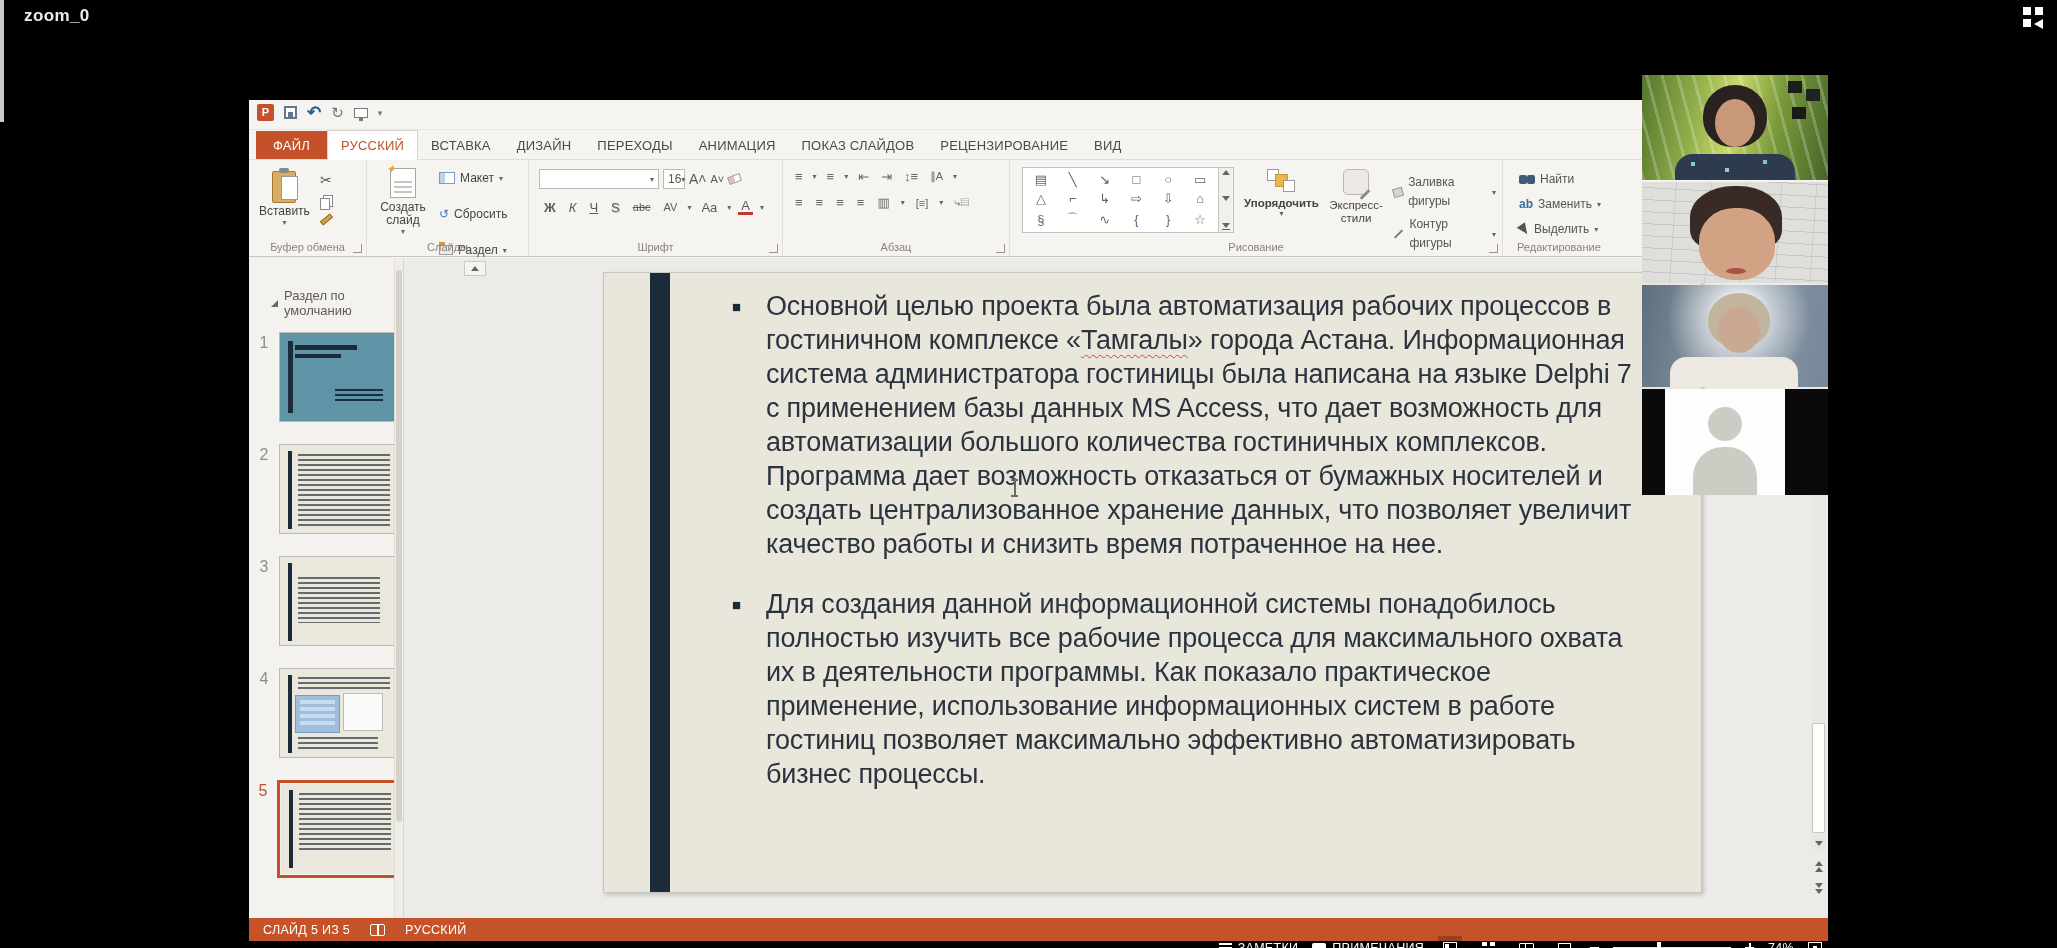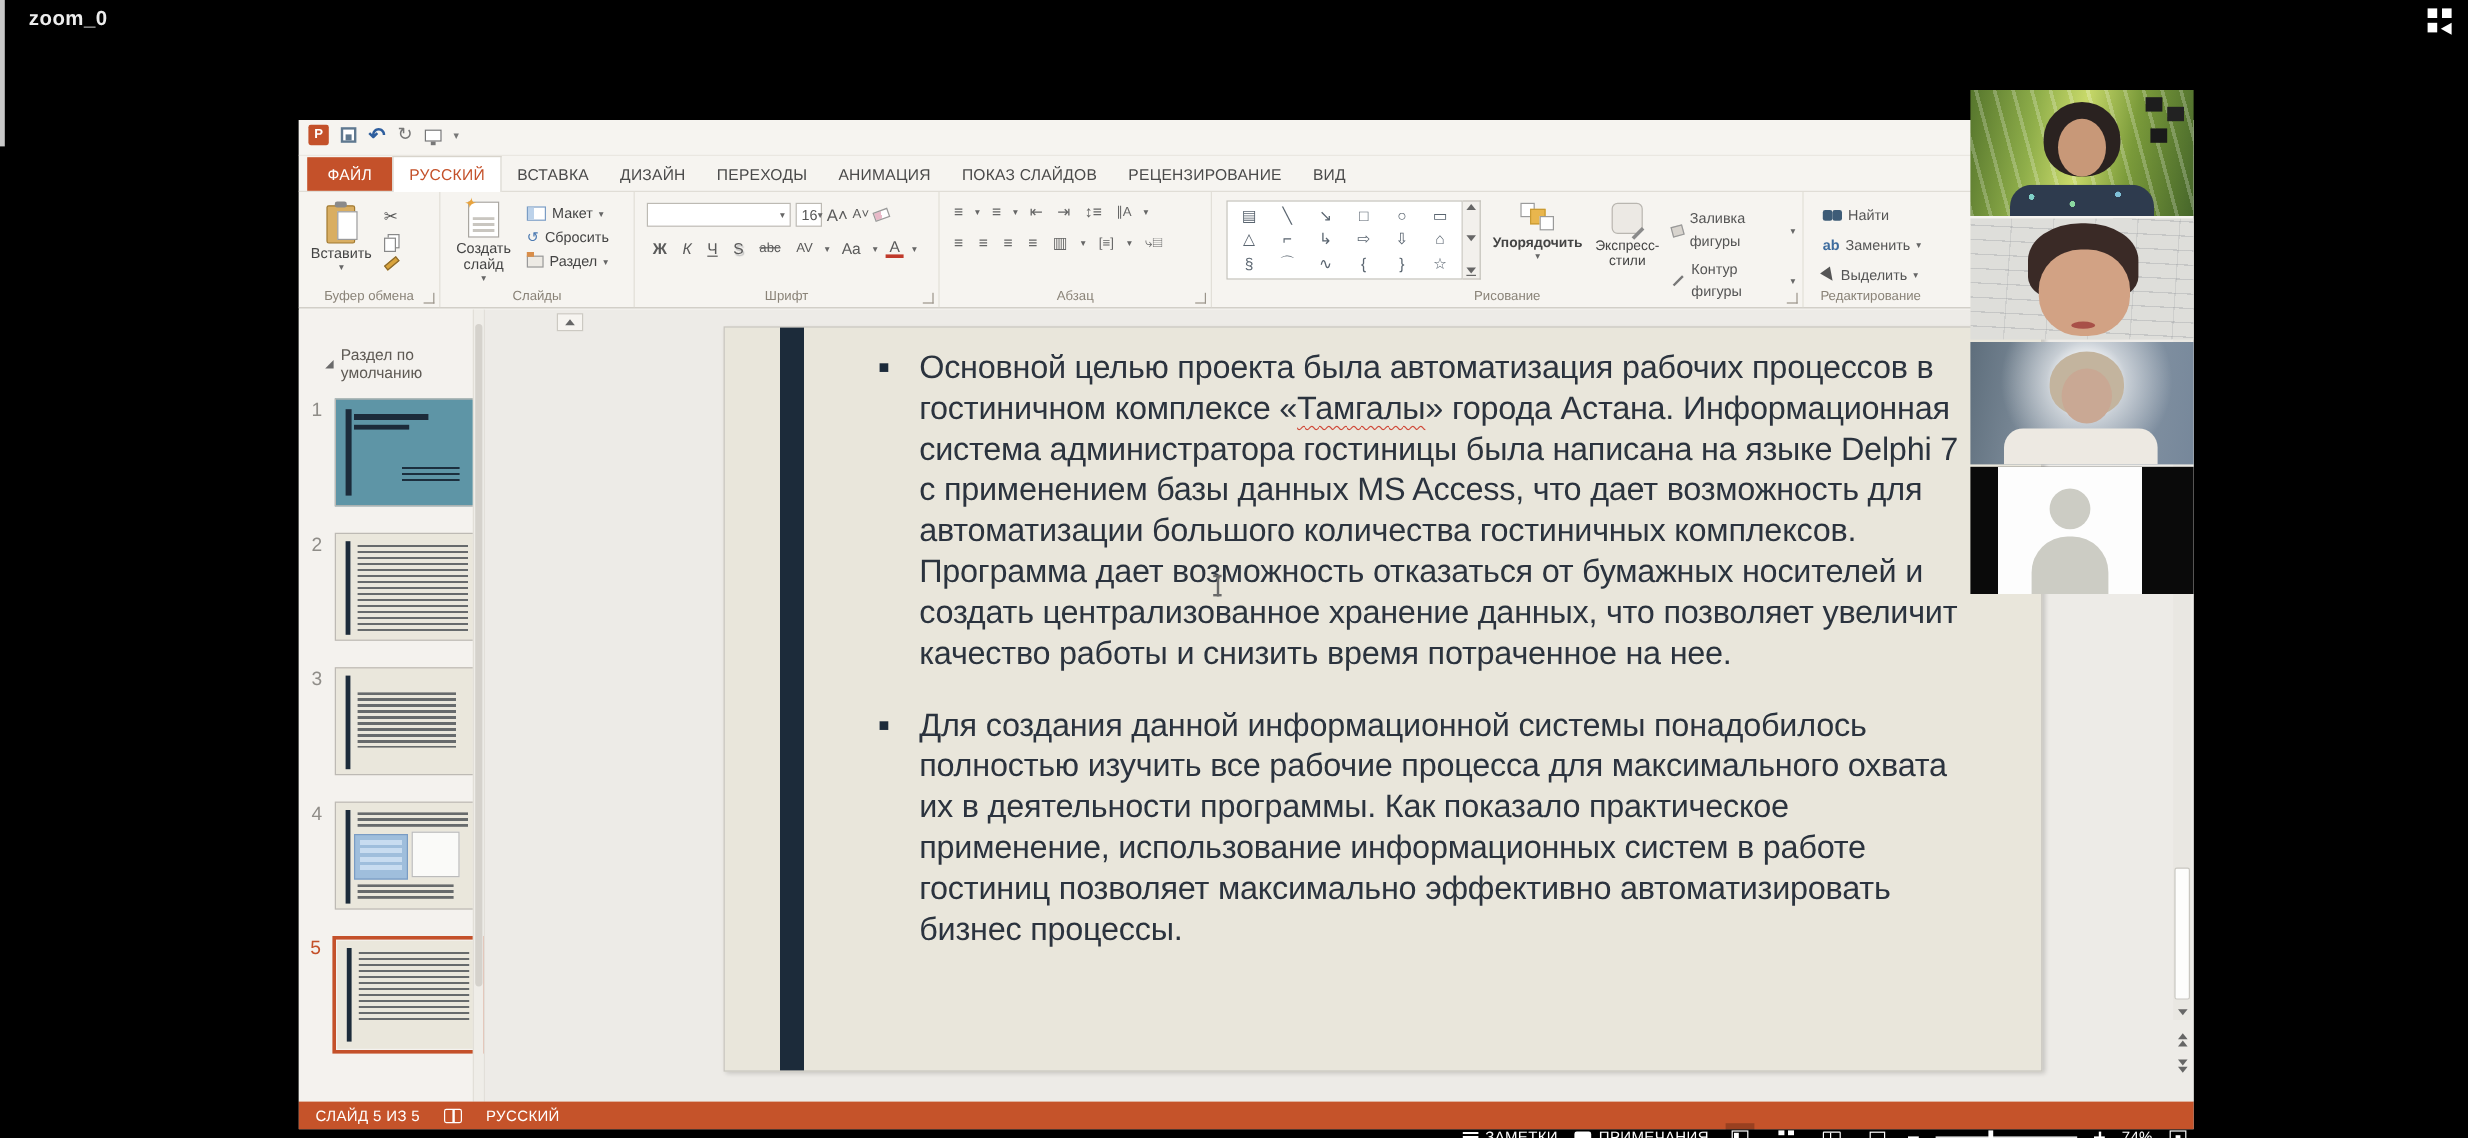--- a/index.html
+++ b/index.html
@@ -292,21 +292,21 @@
     <div class="group g-slides">
       <div style="display:flex; padding:8px 4px 0 8px; gap:8px;">
         <div class="bigbtn" style="width:56px;">
           <span class="ic-newslide">
               <i class="spark">✦</i>
               <i class="lines"></i>
             </span>
           <span style="text-align:center; line-height:13px; margin-top:3px;">Создать слайд</span>
           <span class="dd">▾</span>
         </div>
-        <div style="display:flex; flex-direction:column; gap:6px; padding-top:3px;">
+        <div style="display:flex; flex-direction:column; gap:22px; padding-top:3px;">
           <div class="smallrow">
             <span class="ic-layout"></span>
             <span>Макет</span>
             <span class="dd">▾</span>
           </div>
           <div class="smallrow">
             <span class="glyph-reset">↺</span>
             <span>Сбросить</span>
           </div>
           <div class="smallrow">

